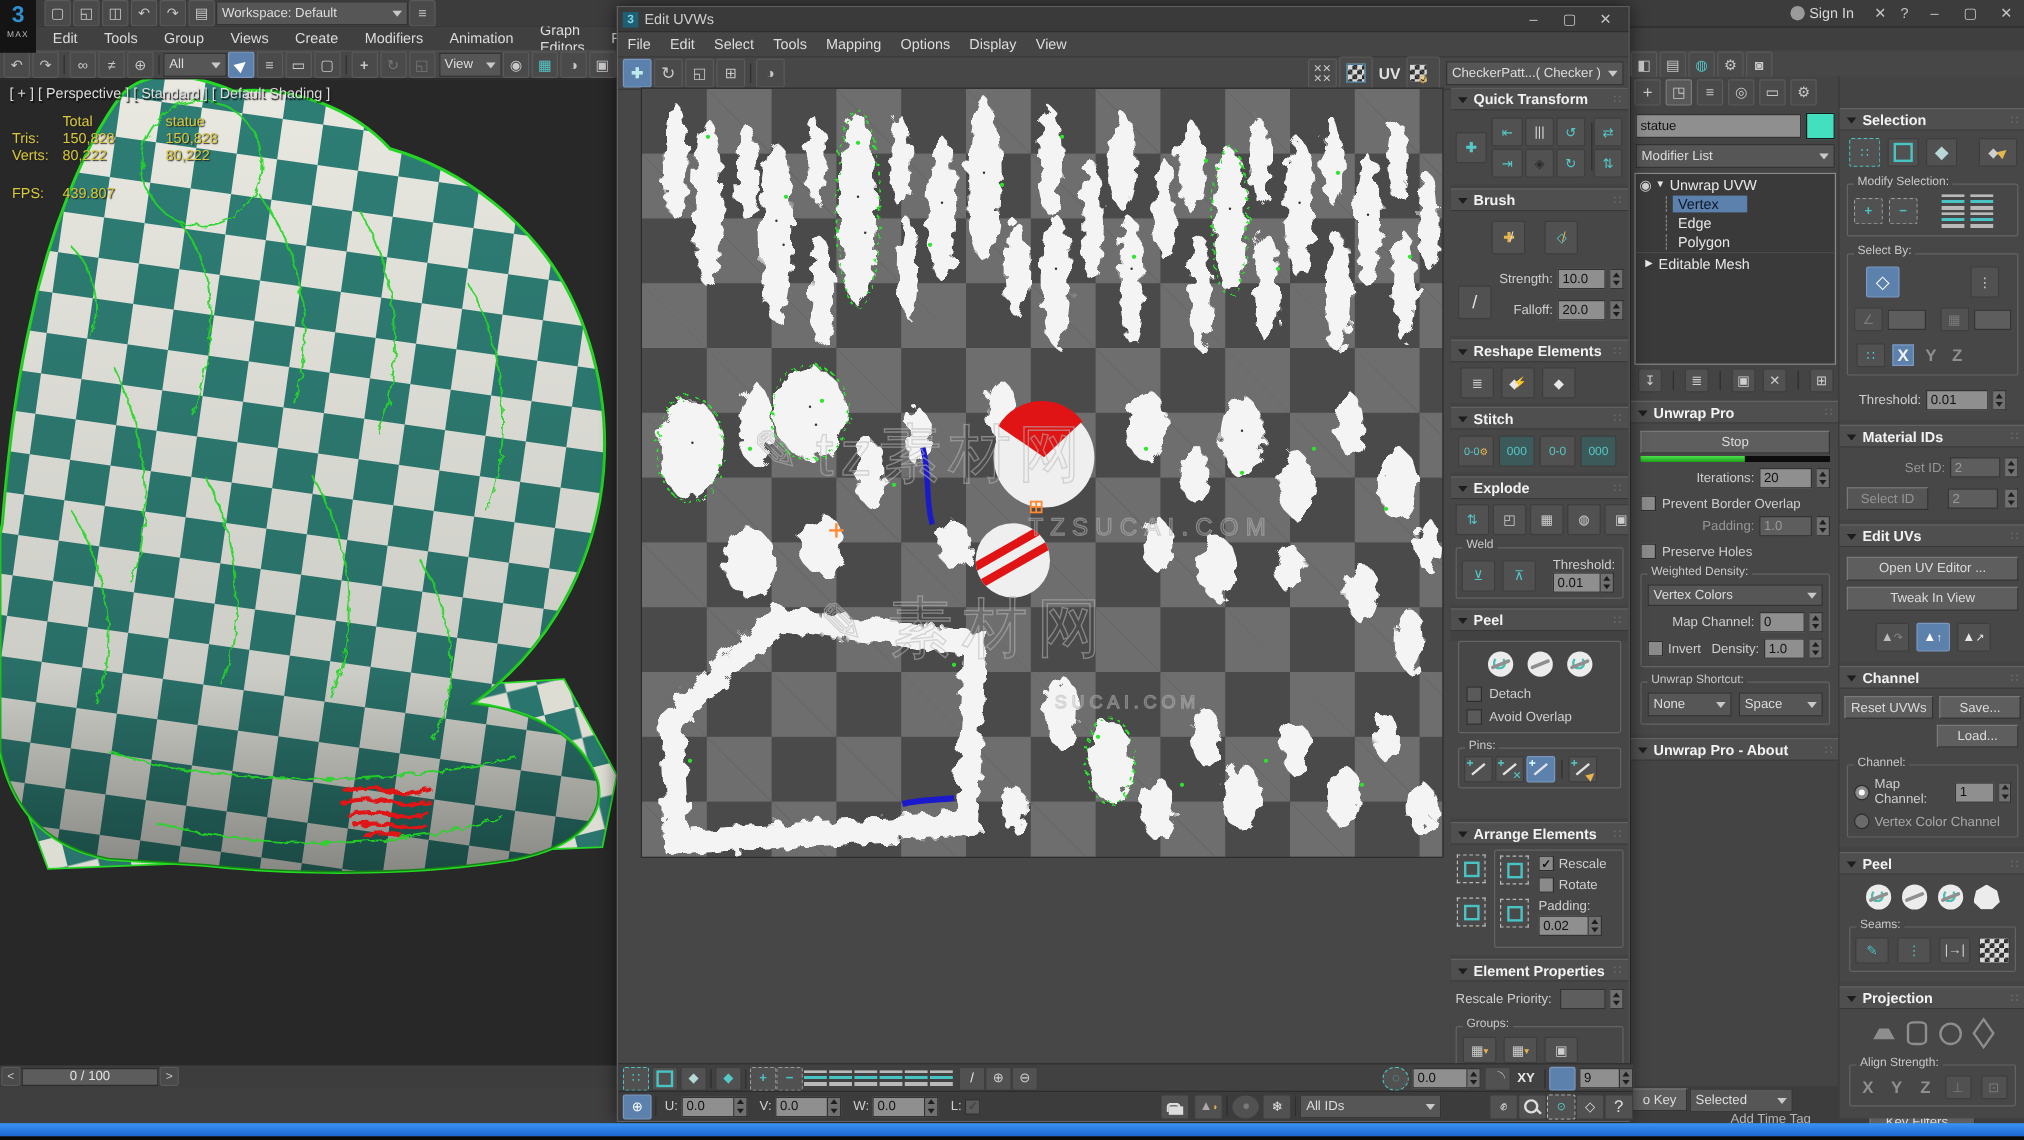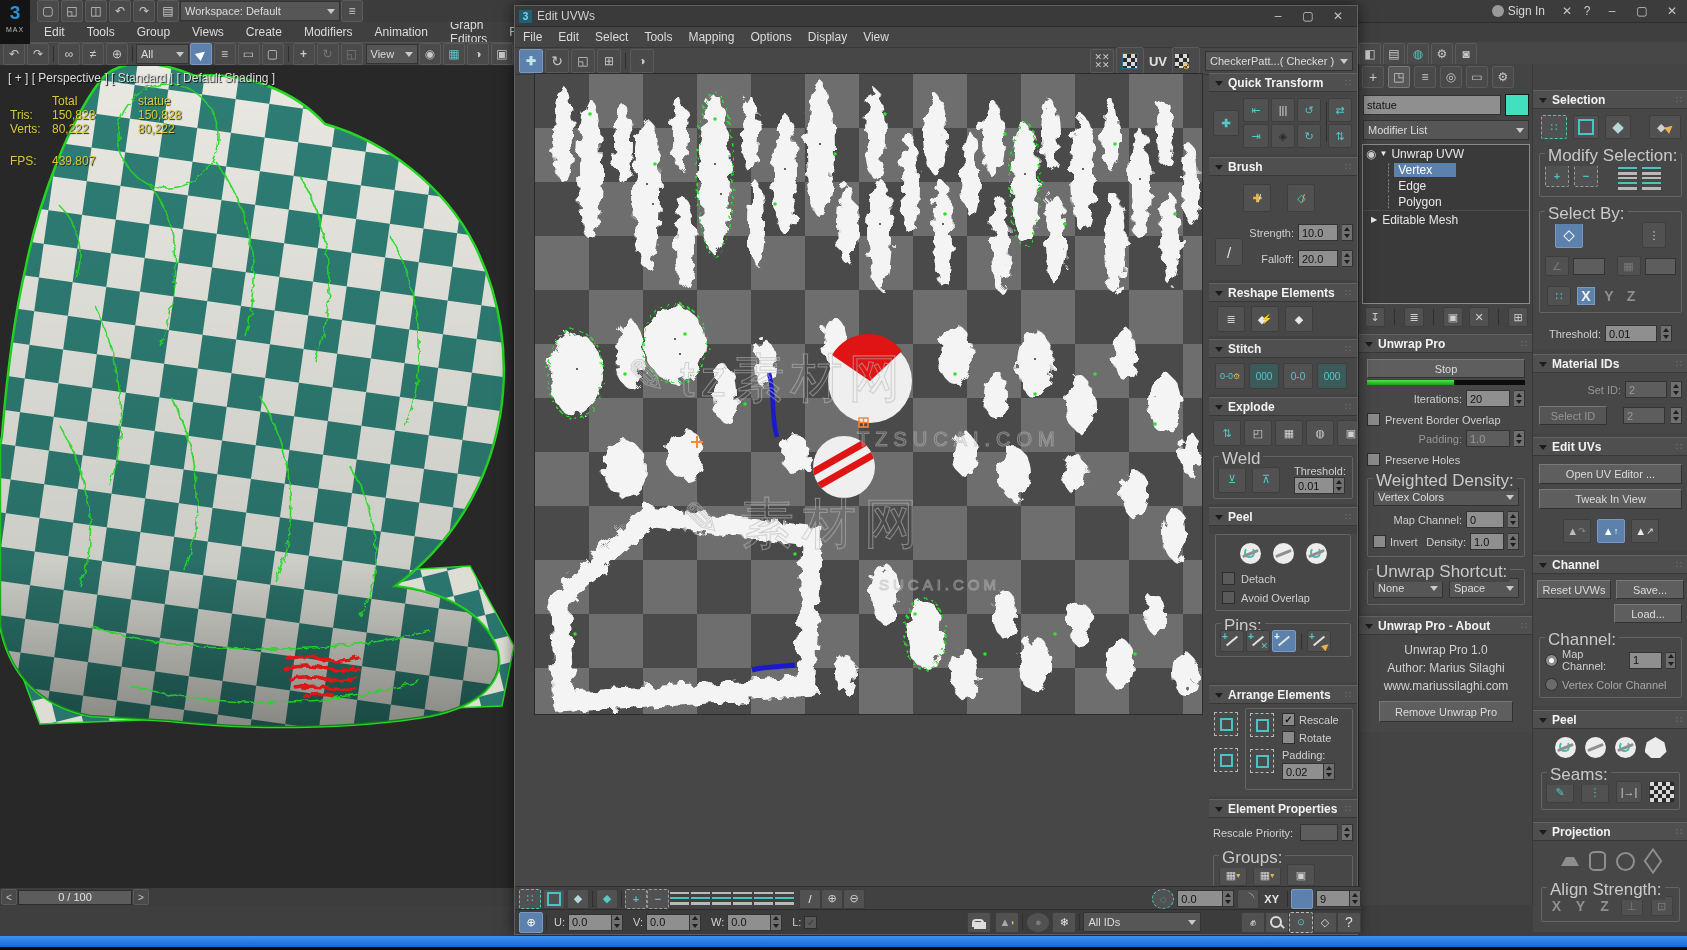--- a/index.html
+++ b/index.html
@@ -33,21 +33,21 @@
   .radio.on::after{content:"";width:5px;height:5px;border-radius:50%;background:#fafafa}
   .radio.off{background:#6a6a6a}
   .btn{background:#5e5e5e;border:1px solid #323232;border-top-color:#787878;border-left-color:#787878;
        color:#dcdcdc;display:inline-flex;align-items:center;justify-content:center;font-size:11px}
   .btn.dim{color:#949494;background:#555}
   .roll-h{height:19px;background:#4f4f4f;border-top:1px solid #626262;border-bottom:1px solid #383838;
           display:flex;align-items:center;font-weight:bold;font-size:12px;color:#f2f2f2;padding:0 6px;box-sizing:border-box}
   .roll-h::before{content:"";border:4px solid transparent;border-top:5px solid #1c1c1c;margin-right:5px;margin-top:5px;flex:0 0 auto}
   .roll-h .grip{margin-left:auto;color:#757575;font-size:10px;font-weight:normal}
   .grp{position:relative;border:1px solid #646464;border-radius:2px}
-  .grp>.glbl{position:absolute;top:-8px;left:5px;background:#474747;padding:0 3px;color:#c9c9c9;font-size:17px}
+  .grp>.glbl{position:absolute;top:-8px;left:5px;background:#474747;padding:0 3px;color:#c9c9c9;font-size:10px}
   .icon{display:inline-flex;align-items:center;justify-content:center;background:#515151;border:1px solid #3e3e3e;
         border-radius:2px;color:#cfcfcf;flex:0 0 auto}
   .icon.teal{color:#55c8c8}
   .icon.blue{background:#5d81ad;border-color:#7b98c0;color:#fff}
   .icon.dim{color:#7a7a7a}
   .checker8{background-color:#d8d8d8;background-image:
      linear-gradient(45deg,#2a2a2a 25%,transparent 25%,transparent 75%,#2a2a2a 75%),
      linear-gradient(45deg,#2a2a2a 25%,transparent 25%,transparent 75%,#2a2a2a 75%);
      background-size:8px 8px;background-position:0 0,4px 4px}
   .peelc{width:21px;height:21px;border-radius:50%;background:#ececec;position:relative;flex:0 0 auto}
@@ -248,20 +248,36 @@
 
   <div class="abs row" style="left:0;top:888px;width:514px;height:18px;background:#3d3d3d">
     <span class="tbtn" style="width:14px;height:14px;font-size:10px">&lt;</span>
     <div style="width:112px;height:13px;background:#5c5c5c;border:1px solid #2c2c2c;display:flex;align-items:center;justify-content:center;color:#e2e2e2">
       <span>0 / 100</span>
     </div>
     <span class="tbtn" style="width:14px;height:14px;font-size:10px">&gt;</span>
   </div>
 
 
+  <div class="abs" style="left:1358px;top:905px;width:329px;height:33px;background:#3d3d3d">
+    <span class="btn" style="position:absolute;left:2px;top:2px;width:44px;height:17px">o Key</span>
+    <span class="dd" style="position:absolute;left:50px;top:2px;width:76px">
+      <span>Selected</span>
+        <span class="arr"></span>
+    </span>
+    <span class="abs row" style="left:232px;top:2px">
+      <span class="tbtn" style="width:18px;height:16px">«</span>
+      <span class="tbtn" style="width:18px;height:16px">‹</span>
+      <span class="tbtn" style="width:18px;height:16px">▶</span>
+      <span class="tbtn" style="width:18px;height:16px">›</span>
+      <span class="tbtn" style="width:18px;height:16px">»</span>
+    </span>
+    <span style="position:absolute;left:84px;top:22px;color:#b5b5b5">Add Time Tag</span>
+    <span class="btn" style="position:absolute;left:200px;top:21px;width:86px;height:15px">Key Filters...</span>
+  </div>
 
   <div class="abs" style="left:1358px;top:64px;width:174px;height:841px;background:#444;border-left:1px solid #2e2e2e">
     <div class="row" style="height:26px;padding-left:2px;gap:2px">
       <span class="tbtn" style="font-size:14px">+</span>
       <span class="tbtn" style="background:#585858;border-color:#7a7a7a">◳</span>
       <span class="tbtn">≡</span>
       <span class="tbtn">◎</span>
       <span class="tbtn">▭</span>
       <span class="tbtn">⚙</span>
     </div>
@@ -276,21 +292,21 @@
       </span>
     </div>
     <div style="margin:2px 3px;background:#3a3a3a;border:1px solid #8a8a8a;height:158px;font-size:12px;color:#e8e8e8">
       <div class="row" style="height:17px;padding-left:3px">
         <span style="color:#cfcfcf;margin-right:3px">◉</span>
         <span style="font-size:8px;margin-right:4px">▼</span>
         <span>Unwrap UVW</span>
       </div>
       <div class="row" style="height:16px;padding-left:22px">
         <span style="color:#8a8a8a;margin-right:2px">┊</span>
-        <span style="background:#5d81ad;color:#ffffff;padding:0 24px 0 4px">Vertex</span>
+        <span style="background:#5d81ad;color:#0f172a;padding:0 24px 0 4px">Vertex</span>
       </div>
       <div class="row" style="height:16px;padding-left:22px">
         <span style="color:#8a8a8a;margin-right:2px">┊</span>
         <span style="padding-left:4px">Edge</span>
       </div>
       <div class="row" style="height:16px;padding-left:22px">
         <span style="color:#8a8a8a;margin-right:2px">┊</span>
         <span style="padding-left:4px">Polygon</span>
       </div>
       <div class="row" style="height:17px;padding-left:8px;border-top:1px solid #4a4a4a">
@@ -379,26 +395,20 @@
             <span class="dd" style="flex:1">
               <span>Space</span>
                 <span class="arr"></span>
             </span>
           </div>
         </div>
       </div>
       <div class="roll-h" style="margin-top:3px">
         <span>Unwrap Pro - About</span>
           <span class="grip">∷</span>
-      </div>
-      <div style="background:#474747;padding:6px 8px 10px 8px;text-align:center;color:#d2d2d2;font-size:12px">
-        <div style="margin-top:2px">Unwrap Pro 1.0</div>
-        <div style="margin-top:4px">Author: Marius Silaghi</div>
-        <div style="margin-top:4px">www.mariussilaghi.com</div>
-        <div class="btn" style="margin:8px auto 0 auto;width:132px;height:19px">Remove Unwrap Pro</div>
       </div>
     </div>
   </div>
 
   <div class="abs" style="left:1532px;top:64px;width:155px;height:841px;background:#444;border-left:1px solid #383838">
     <div class="roll-h" style="margin-top:26px">
       <span>Selection</span>
         <span class="grip">∷</span>
     </div>
     <div style="background:#474747;padding:6px 4px 8px 4px">

